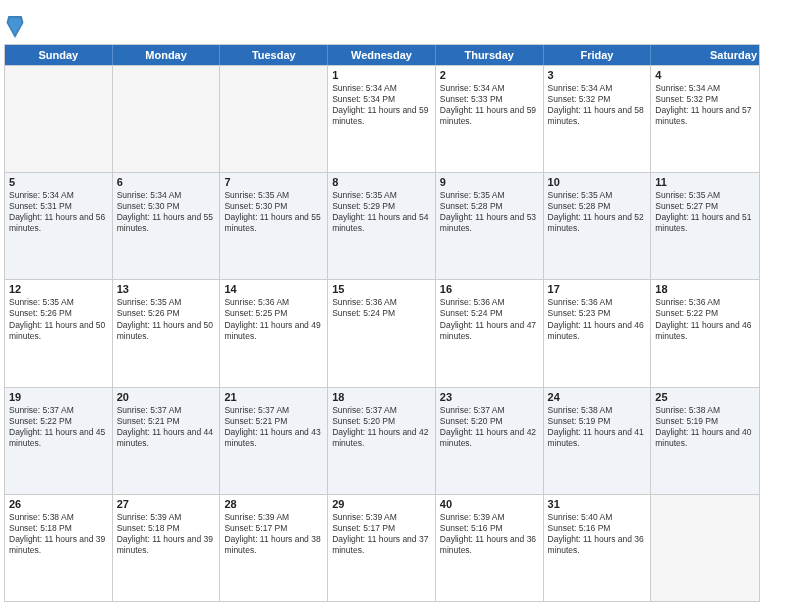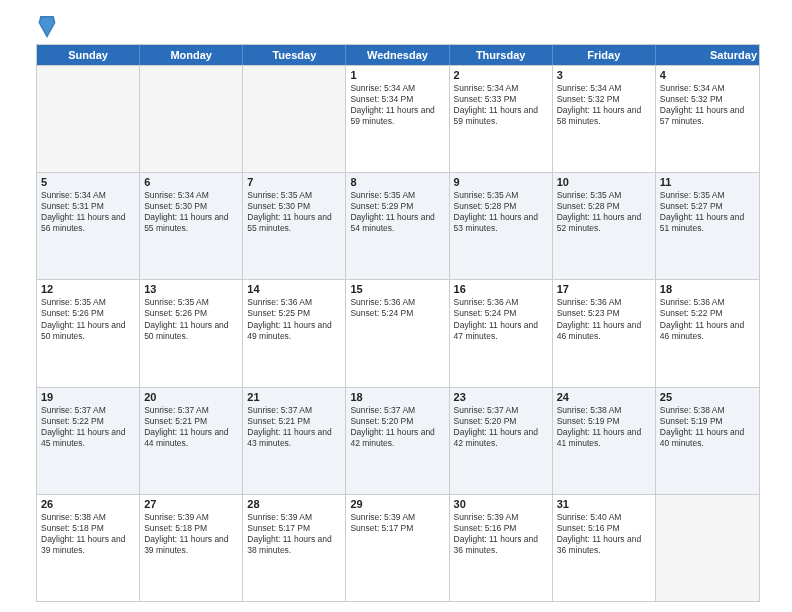--- a/index.html
+++ b/index.html
@@ -6,21 +6,21 @@
     body {
       font-family: Arial, sans-serif;
       background: #fff;
       width: 792px;
       height: 612px;
       overflow: hidden;
     }
     .page {
       width: 780px;
       height: 612px;
-      padding: 16px 20px 10px 36px;
+      padding: 16px 20px 10px 4px;
       display: flex;
       flex-direction: column;
     }
     .header {
       display: flex;
       align-items: flex-start;
       justify-content: space-between;
       margin-bottom: 6px;
     }
     .logo {
@@ -320,23 +320,24 @@
           <div class="cal-cell">
             <div class="day-num">28</div>
             <div class="cell-line">Sunrise: 5:39 AM</div>
             <div class="cell-line">Sunset: 5:17 PM</div>
             <div class="cell-line">Daylight: 11 hours and 38 minutes.</div>
           </div>
           <div class="cal-cell">
             <div class="day-num">29</div>
             <div class="cell-line">Sunrise: 5:39 AM</div>
             <div class="cell-line">Sunset: 5:17 PM</div>
-          </div>
-          <div class="cal-cell">
-            <div class="day-num">30</div>
+            <div class="cell-line">Daylight: 11 hours and 37 minutes.</div>
+          </div>
+          <div class="cal-cell">
+            <div class="day-num">40</div>
             <div class="cell-line">Sunrise: 5:39 AM</div>
             <div class="cell-line">Sunset: 5:16 PM</div>
             <div class="cell-line">Daylight: 11 hours and 36 minutes.</div>
           </div>
           <div class="cal-cell">
             <div class="day-num">31</div>
             <div class="cell-line">Sunrise: 5:40 AM</div>
             <div class="cell-line">Sunset: 5:16 PM</div>
             <div class="cell-line">Daylight: 11 hours and 36 minutes.</div>
           </div>

